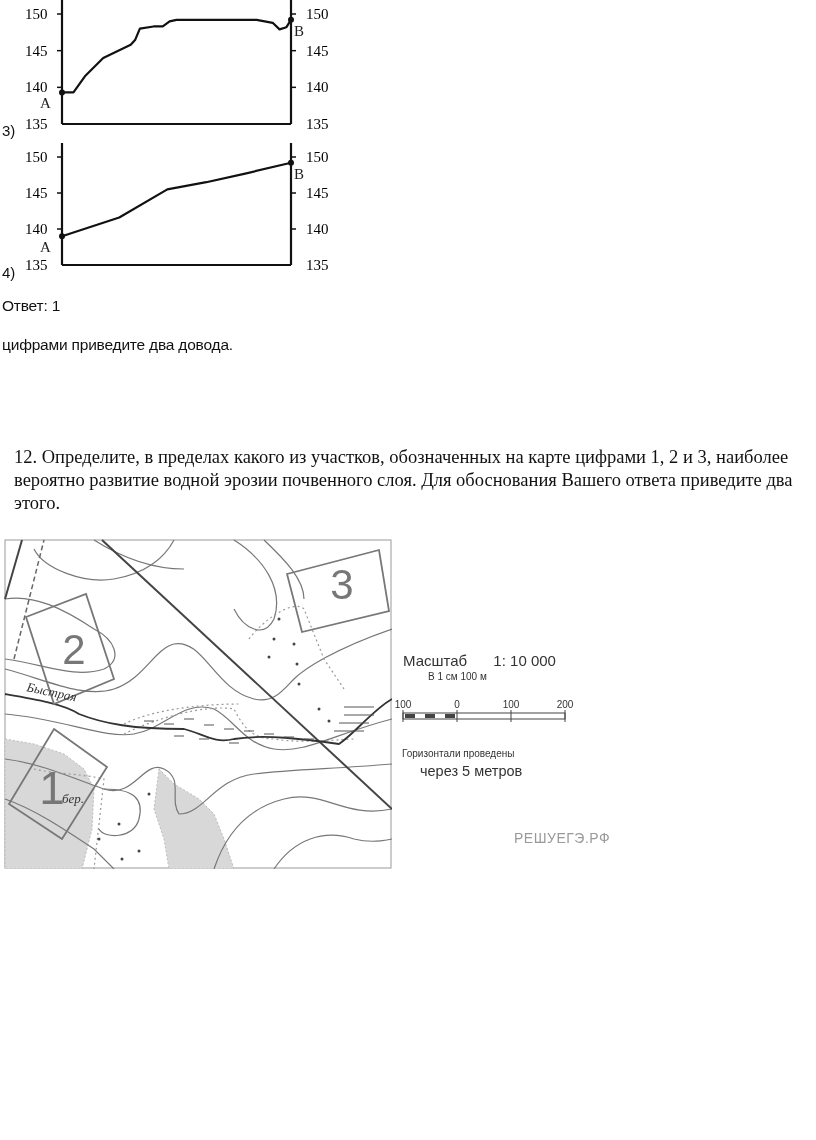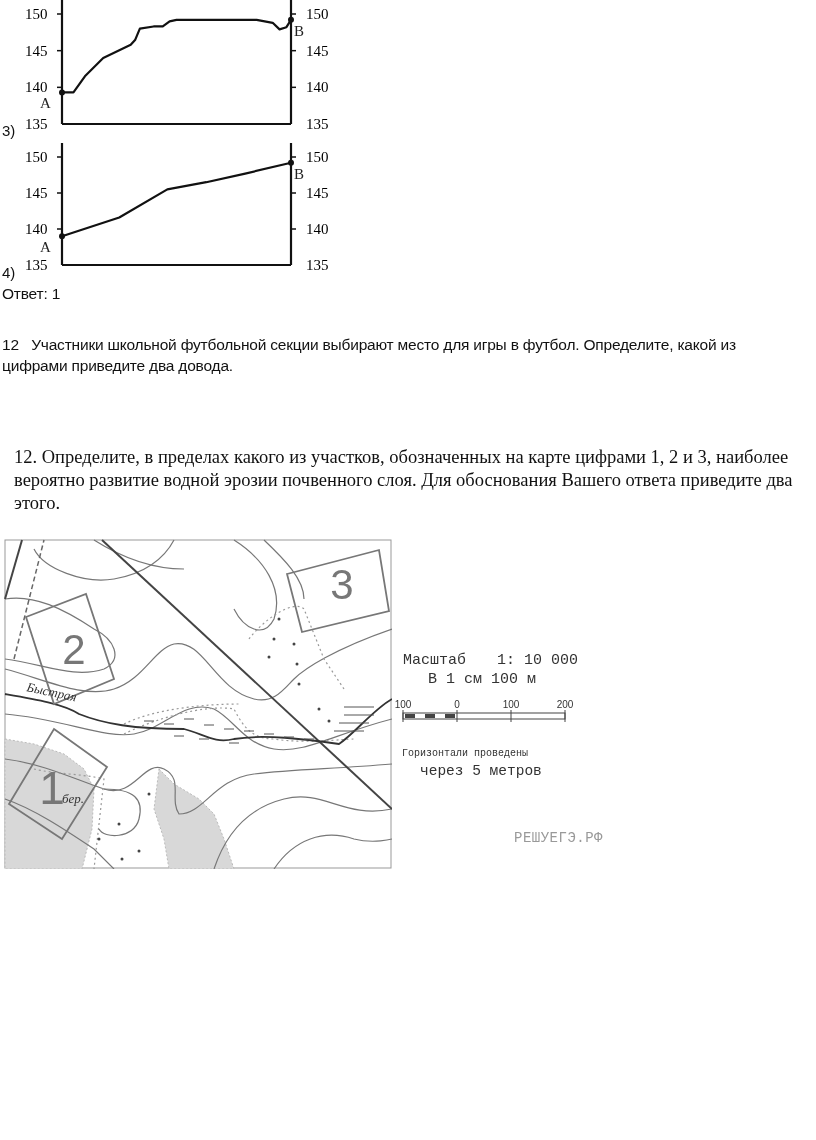--- a/index.html
+++ b/index.html
@@ -2,21 +2,21 @@
 <html><head>
 <meta charset="utf-8">
 <style>
   html, body { margin:0; padding:0; background:#ffffff; }
   body { width:816px; height:1140px; position:relative; overflow:hidden; color:#111; }
   .abs { position:absolute; }
   .profile-label { font-family:"Liberation Serif", serif; font-size:15px; color:#333; }
   .opt-num { font-family:"Liberation Sans", sans-serif; font-size:15px; }
   .para { font-family:"Liberation Sans", sans-serif; font-size:15.5px; line-height:21px; letter-spacing:-0.2px; }
   .para2 { font-family:"Liberation Serif", serif; font-size:18.5px; line-height:23px; }
-  .legend-text { font-family:Liberation Mono, monospace; color:#333; }
+  .legend-text { font-family:Liberation Sans, sans-serif; color:#333; }
 </style>
 </head>
 <body>
 
 <svg class="abs" style="left:0;top:0" width="350" height="135">
   <g id="prof0">
       <line x1="62" y1="-2" x2="62" y2="124" stroke="#111" stroke-width="2.2"></line>
       <line x1="291" y1="-2" x2="291" y2="124" stroke="#111" stroke-width="2.2"></line>
       <line x1="62" y1="124" x2="291" y2="124" stroke="#111" stroke-width="2.2"></line>
       <line x1="57" y1="14" x2="62" y2="14" stroke="#111" stroke-width="1.5"></line>
@@ -63,24 +63,23 @@
       <text x="306" y="135" class="profile-label">135</text>
       <polyline points="62,101.2 119.25,82.48000000000005 167.34,54.400000000000006 206.27,47.19999999999999 245.20000000000002,38.56000000000009 291,27.76000000000009" fill="none" stroke="#111" stroke-width="2.2" stroke-linejoin="round"></polyline>
       <circle cx="62" cy="101.2" r="3" fill="#111"></circle>
       <circle cx="291" cy="27.76000000000009" r="3" fill="#111"></circle>
       <text x="40" y="117.2" class="profile-label" font-size="18" fill="#222">A</text>
       <text x="294" y="43.76000000000009" class="profile-label" font-size="18" fill="#222">B</text>
     </g>
 </svg>
 <div class="abs opt-num" style="left:2px;top:264px">4)</div>
 
-<div class="abs para" style="left:2px;top:283px">Ответ: 1</div>
+<div class="abs para" style="left:2px;top:295px">Ответ: 1</div>
 
 <div class="abs para" style="left:2px;top:334px;width:812px">
-  <div><span>12</span>&nbsp;&nbsp; <span>Участники школьной футбольной секции выбирают место для игры в футбол. Определите, какой из</span></div>
   <div>цифрами приведите два довода.</div>
 </div>
 
 <div class="abs para2" style="left:14px;top:446px;width:812px">
   <div>12. Определите, в пределах какого из участков, обозначенных на карте цифрами 1, 2 и 3, наиболее</div>
   <div>вероятно развитие водной эрозии почвенного слоя. Для обоснования Вашего ответа приведите два</div>
   <div>этого.</div>
 </div>
 
 <svg class="abs" style="left:4px;top:539px" width="388" height="330" viewBox="0 0 388 330">
@@ -159,21 +158,21 @@
       <circle cx="95" cy="300" r="1.5"></circle>
       <circle cx="135" cy="312" r="1.5"></circle>
     <circle cx="118" cy="320" r="1.5"></circle>
   </g>
 </svg>
 
 <div class="abs legend-text" style="left:403px;top:652px;font-size:15px">
   <span>Масштаб</span>
   <span style="margin-left:22px">1: 10 000</span>
 </div>
-<div class="abs legend-text" style="left:428px;top:671px;font-size:15px">В 1 см 100 м</div>
+<div class="abs legend-text" style="left:428px;top:671px;font-size:10px">В 1 см 100 м</div>
 
 <svg class="abs" style="left:395px;top:696px" width="185" height="32">
   <text x="8" y="12" font-family="Liberation Sans, sans-serif" font-size="10" fill="#333" text-anchor="middle">100</text>
   <text x="62" y="12" font-family="Liberation Sans, sans-serif" font-size="10" fill="#333" text-anchor="middle">0</text>
   <text x="116" y="12" font-family="Liberation Sans, sans-serif" font-size="10" fill="#333" text-anchor="middle">100</text>
   <text x="170" y="12" font-family="Liberation Sans, sans-serif" font-size="10" fill="#333" text-anchor="middle">200</text>
   <rect x="8" y="17" width="162" height="6" fill="none" stroke="#444" stroke-width="1"></rect>
   <line x1="8" y1="14" x2="8" y2="26" stroke="#444"></line>
     <line x1="62" y1="14" x2="62" y2="26" stroke="#444"></line>
   <line x1="116" y1="14" x2="116" y2="26" stroke="#444"></line>

